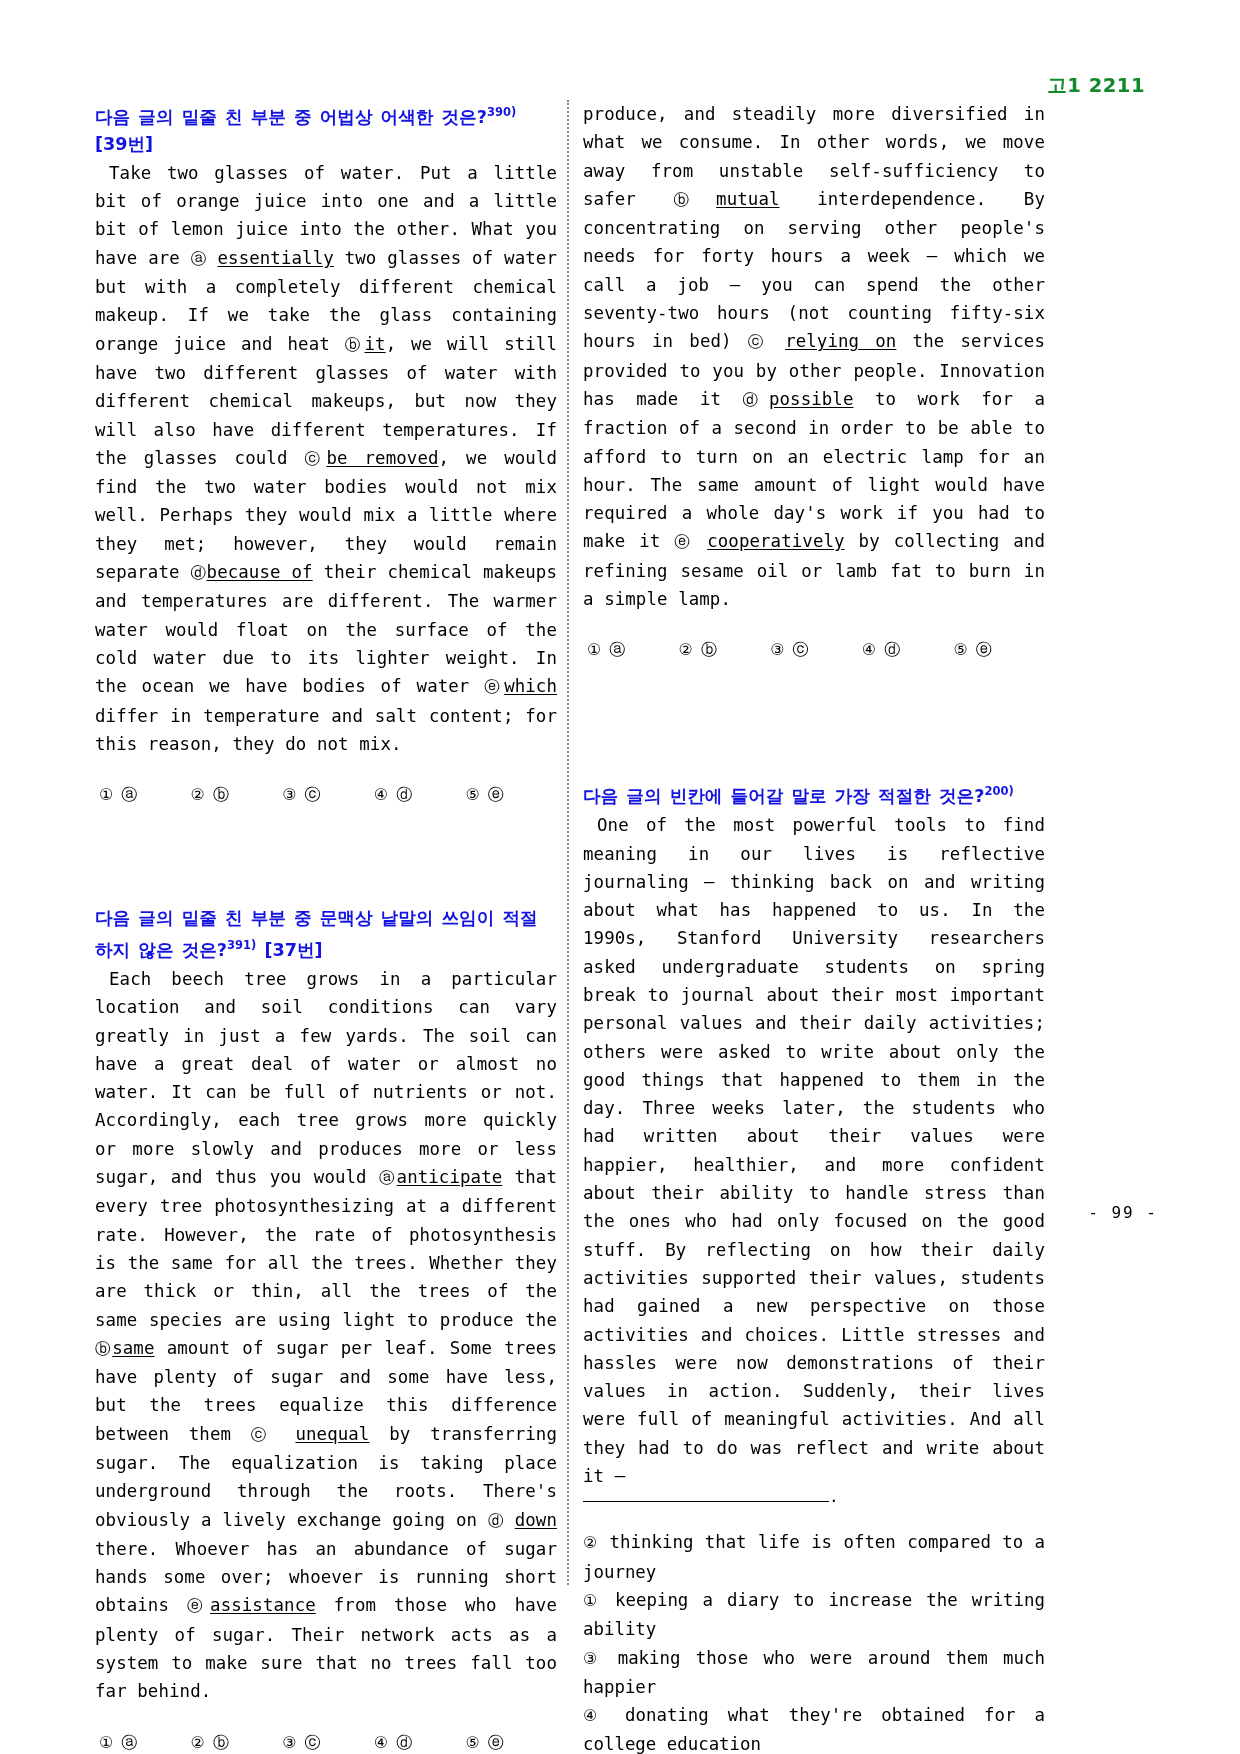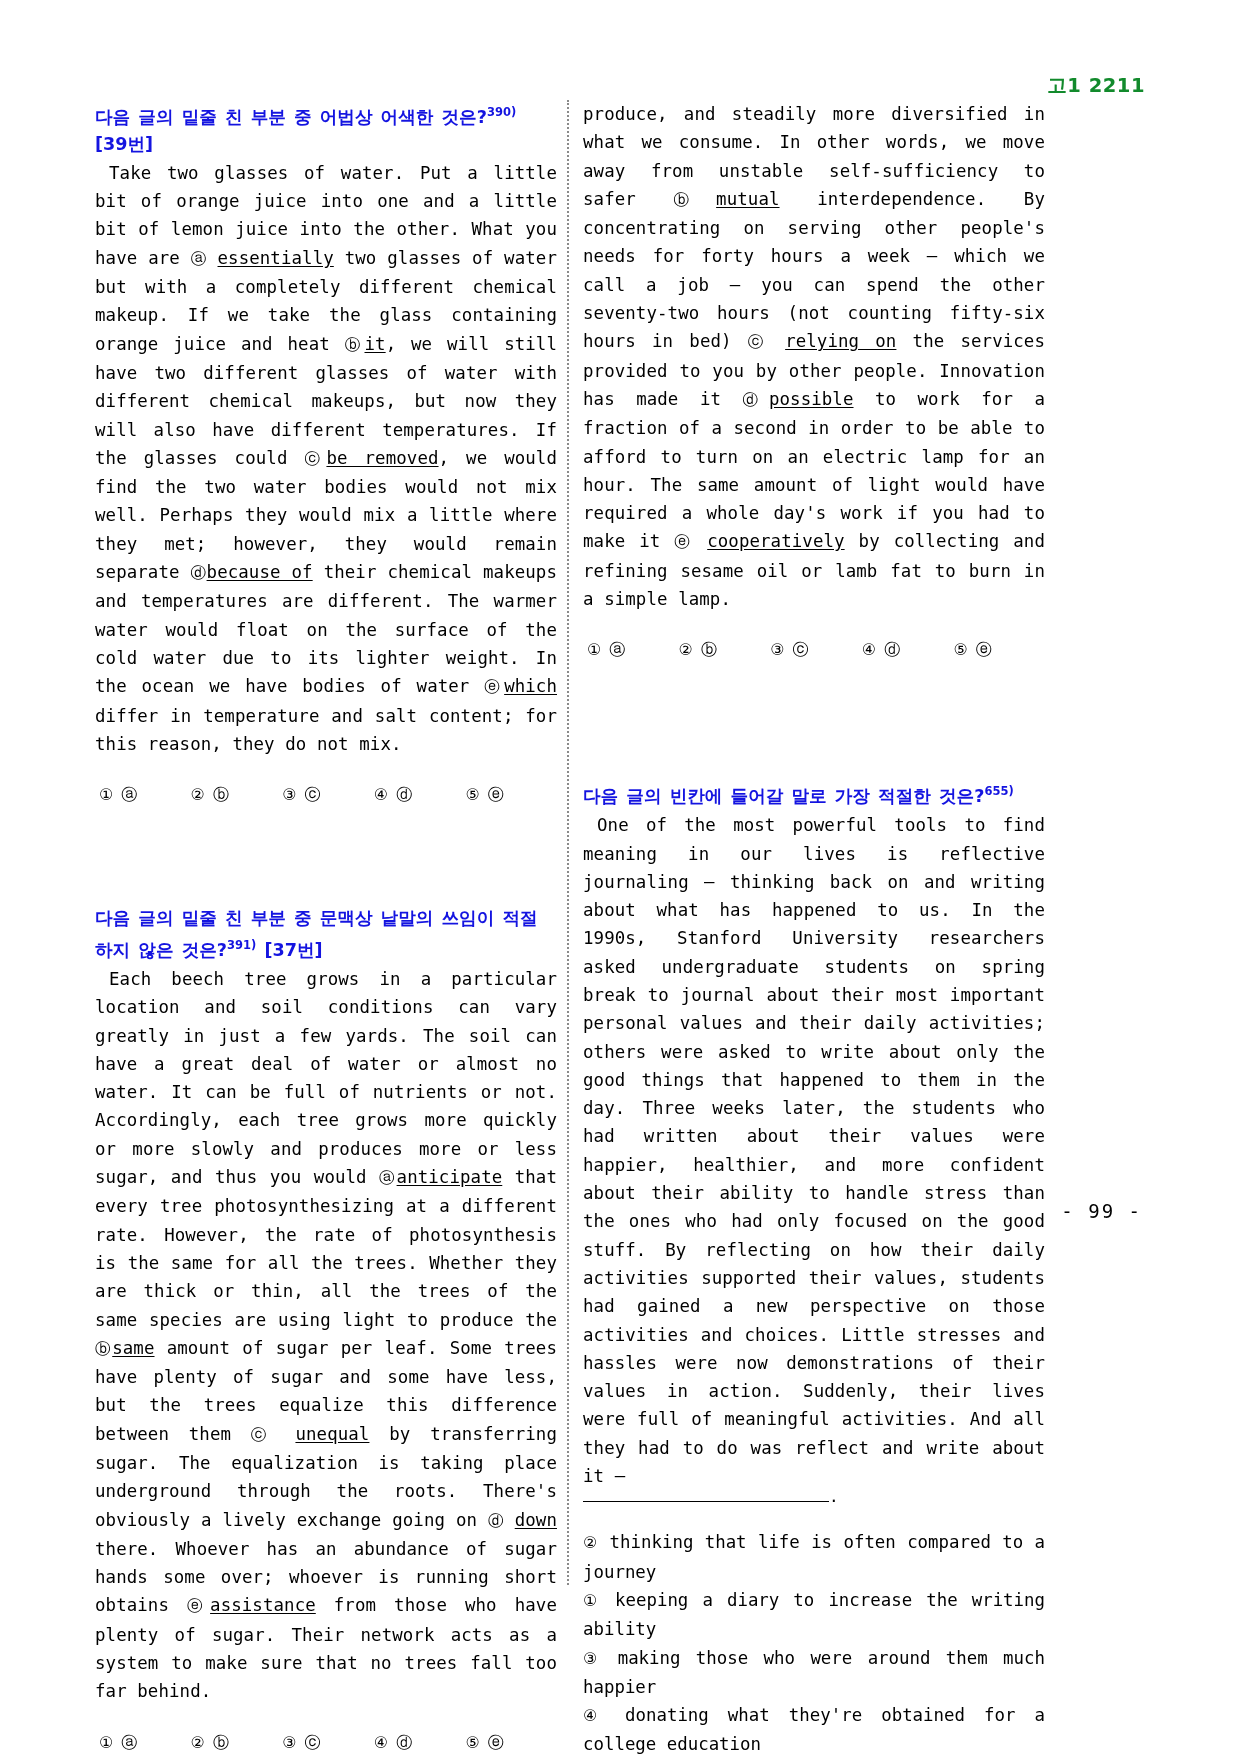--- a/index.html
+++ b/index.html
@@ -133,23 +133,23 @@
     height: 17px;
     vertical-align: baseline;
   }
   
   .block { position: relative; }
   .sp-2 { height: 100px; }
   .sp-3 { height: 118px; }
   
   .folio {
     position: absolute;
-    right: 98px;
+    right: 82px;
     bottom: 62px;
-    font-size: 19px;
+    font-size: 16px;
     letter-spacing: 2px;
   }
 </style>
 </head>
 <body>
 
 <div class="page">
 
   <div class="running-head">고1 2211</div>
 
@@ -200,21 +200,21 @@
           <div class="opt"><span class="num">②</span><span class="letter">ⓑ</span></div>
           <div class="opt"><span class="num">③</span><span class="letter">ⓒ</span></div>
           <div class="opt"><span class="num">④</span><span class="letter">ⓓ</span></div>
           <div class="opt"><span class="num">⑤</span><span class="letter">ⓔ</span></div>
         </div>
       </div>
 
       <div class="sp-3"></div>
 
       <div class="block">
-        <div class="q-head"><span>다음 글의 빈칸에 들어갈 말로 가장 적절한 것은?</span><span class="sup">655)</span></div>
+        <div class="q-head"><span>다음 글의 빈칸에 들어갈 말로 가장 적절한 것은?</span><span class="sup">200)</span></div>
         <p class="passage">One of the most powerful tools to find meaning in our lives is reflective journaling – thinking back on and writing about what has happened to us. In the 1990s, Stanford University researchers asked undergraduate students on spring break to journal about their most important personal values and their daily activities; others were asked to write about only the good things that happened to them in the day. Three weeks later, the students who had written about their values were happier, healthier, and more confident about their ability to handle stress than the ones who had only focused on the good stuff. By reflecting on how their daily activities supported their values, students had gained a new perspective on those activities and choices. Little stresses and hassles were now demonstrations of their values in action. Suddenly, their lives were full of meaningful activities. And all they had to do was reflect and write about it –</p>
         <div style="margin-top:-6px"><span class="blank-rule"></span><span>.</span></div>
 
         <div class="choices">
           <p class="choice"><span class="cnum">②</span> <span>thinking that life is often compared to a journey</span></p>
           <p class="choice"><span class="cnum">①</span> <span>keeping a diary to increase the writing ability</span></p>
           <p class="choice"><span class="cnum">③</span> <span>making those who were around them much happier</span></p>
           <p class="choice"><span class="cnum">④</span> <span>donating what they're obtained for a college education</span></p>
 
         </div>

